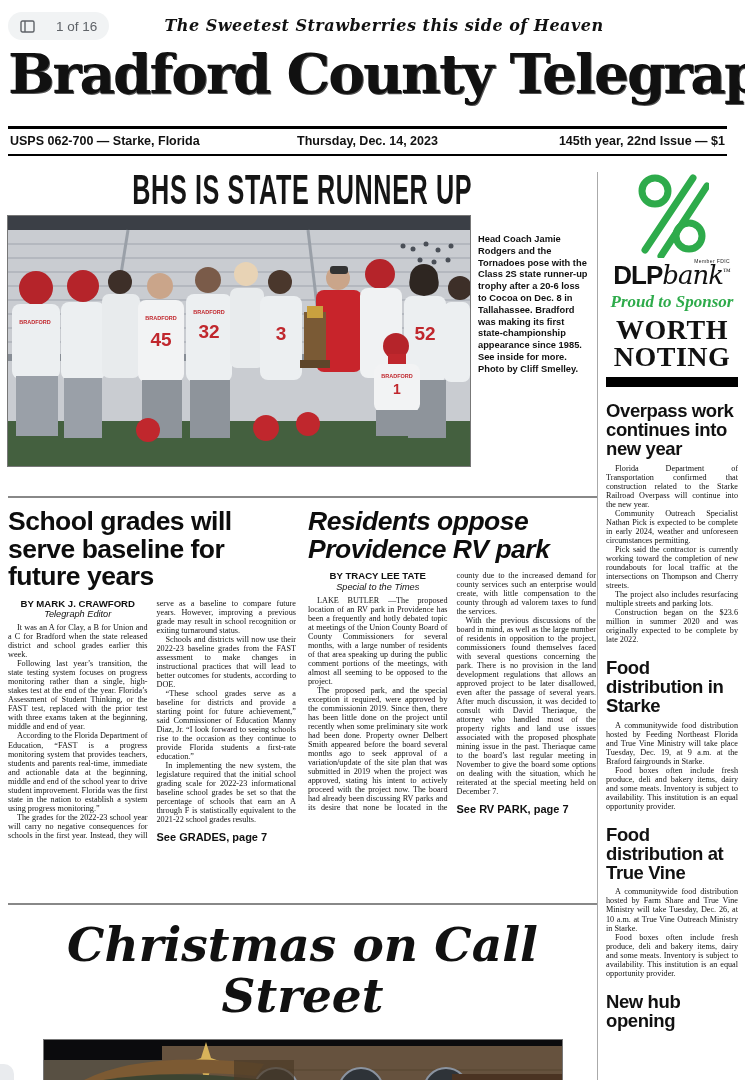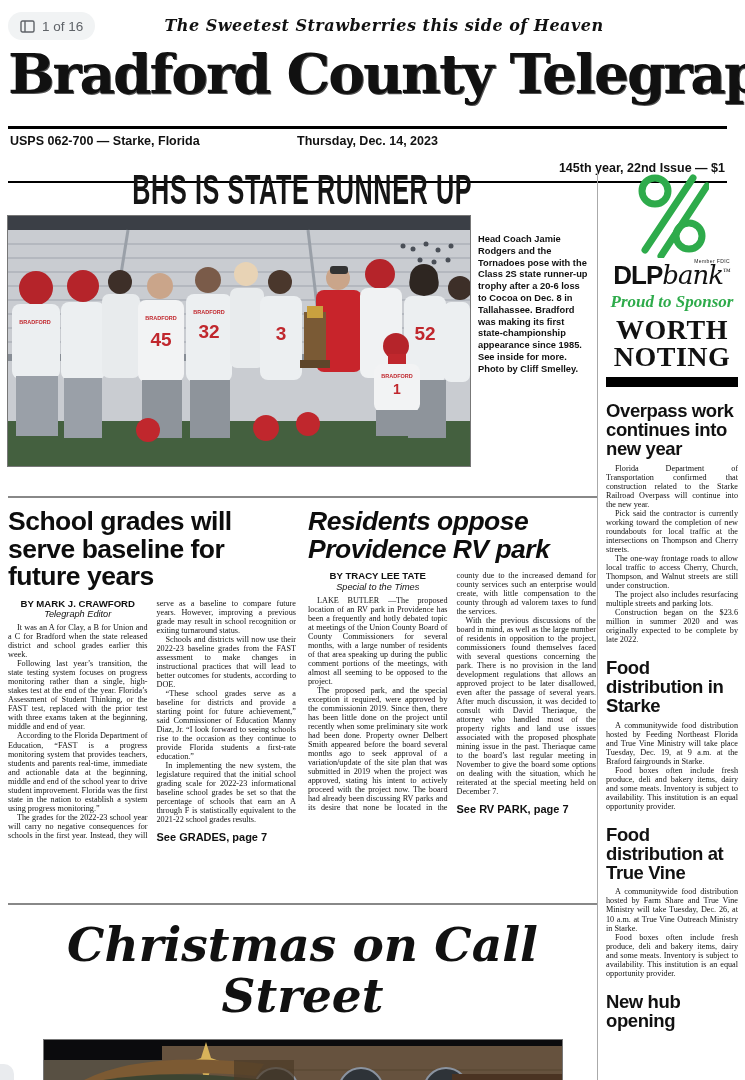--- a/index.html
+++ b/index.html
@@ -1,33 +1,33 @@
 <!DOCTYPE html>
 <html><head>
 <meta charset="utf-8">
 <style>
   html,body{margin:0;padding:0;background:#fff;}
   .page{position:relative;width:745px;height:1080px;background:#fff;overflow:hidden;
         font-family:"Liberation Serif",serif;color:#111;}
   
   .viewer-pill{position:absolute;left:8px;top:12px;height:28px;padding:0 12px;border-radius:15px;
-        background:#f1f3f4;display:flex;align-items:center;gap:7px;color:#5f6368;
+        background:#f1f3f4;display:flex;align-items:center;gap:21px;color:#5f6368;
         font-family:"Liberation Sans",sans-serif;font-size:13.5px;}
   .pill-icon{display:flex;align-items:center;}
   
   .tagline{position:absolute;top:16px;left:0;right:0;text-align:center;
         font-family:"DejaVu Serif",serif;font-style:italic;font-weight:700;font-size:16px;letter-spacing:.5px;padding-left:23px;}
   .masthead{position:absolute;top:38px;left:8px;right:8px;text-align:center;white-space:nowrap;
         font-family:"DejaVu Serif",serif;font-weight:700;font-size:55px;letter-spacing:-2px;line-height:1.3;
         text-shadow:1px 1px 0 #555;}
   .infobar{position:absolute;top:126px;left:8px;right:18px;border-top:3px solid #000;border-bottom:2px solid #000;
         padding:5px 2px 6px;display:flex;font-family:"Liberation Sans",sans-serif;font-weight:700;font-size:12.5px;}
   .infobar span{flex:1;}
   .info-center{text-align:center;}
-  .info-right{text-align:right;margin-top:27px;}
+  .info-right{text-align:right;}
   
   .main{position:absolute;left:8px;top:168px;width:589px;}
   .lead-headline{height:44px;display:flex;justify-content:center;align-items:center;overflow:visible;}
   .lead-headline span{font-family:"Liberation Sans",sans-serif;font-weight:800;font-size:42px;
         letter-spacing:1px;white-space:nowrap;transform:scaleX(.6);color:#151515;}
   .lead-row{display:flex;margin-top:4px;}
   .lead-photo{width:462px;height:250px;outline:1px solid #777;flex:none;}
   .lead-caption{margin-left:8px;width:112px;padding-top:18px;
         font-family:"Liberation Sans",sans-serif;font-weight:700;font-size:9.3px;line-height:1.27;}
   .hrule{border:none;border-top:2px solid #888;margin:0;}
@@ -312,22 +312,22 @@
       <div class="worth">
         <div>WORTH</div>
         <div>NOTING</div>
       </div>
       <div class="ad-bar"></div>
     </div>
 
     <div class="sb-section">
       <h3>Overpass work continues into new year</h3>
       <p>Florida Department of Transportation confirmed that construction related to the Starke Railroad Overpass will continue into the new year.</p>
+      <p>Community Outreach Specialist Nathan Pick is expected to be complete in early 2024, weather and unforeseen circumstances permitting.</p>
       <p>Pick said the contractor is currently working toward the completion of new roundabouts for local traffic at the intersections on Thompson and Cherry streets.</p>
-      <p>The one-way frontage roads to allow local traffic to access Cherry, Church, Thompson, and Walnut streets are still under construction.</p>
       <p>The project also includes resurfacing multiple streets and parking lots.</p>
       <p>Construction began on the $23.6 million in summer 2020 and was originally expected to be complete by late 2022.</p>
     </div>
 
     <div class="sb-section">
       <h3>Food distribution in Starke</h3>
       <p>A communitywide food distribution hosted by Feeding Northeast Florida and True Vine Ministry will take place Tuesday, Dec. 19, at 9 a.m. at the Braford fairgrounds in Starke.</p>
       <p>Food boxes often include fresh produce, deli and bakery items, dairy and some meats. Inventory is subject to availability. This institution is an equal opportunity provider.</p>
     </div>
 

